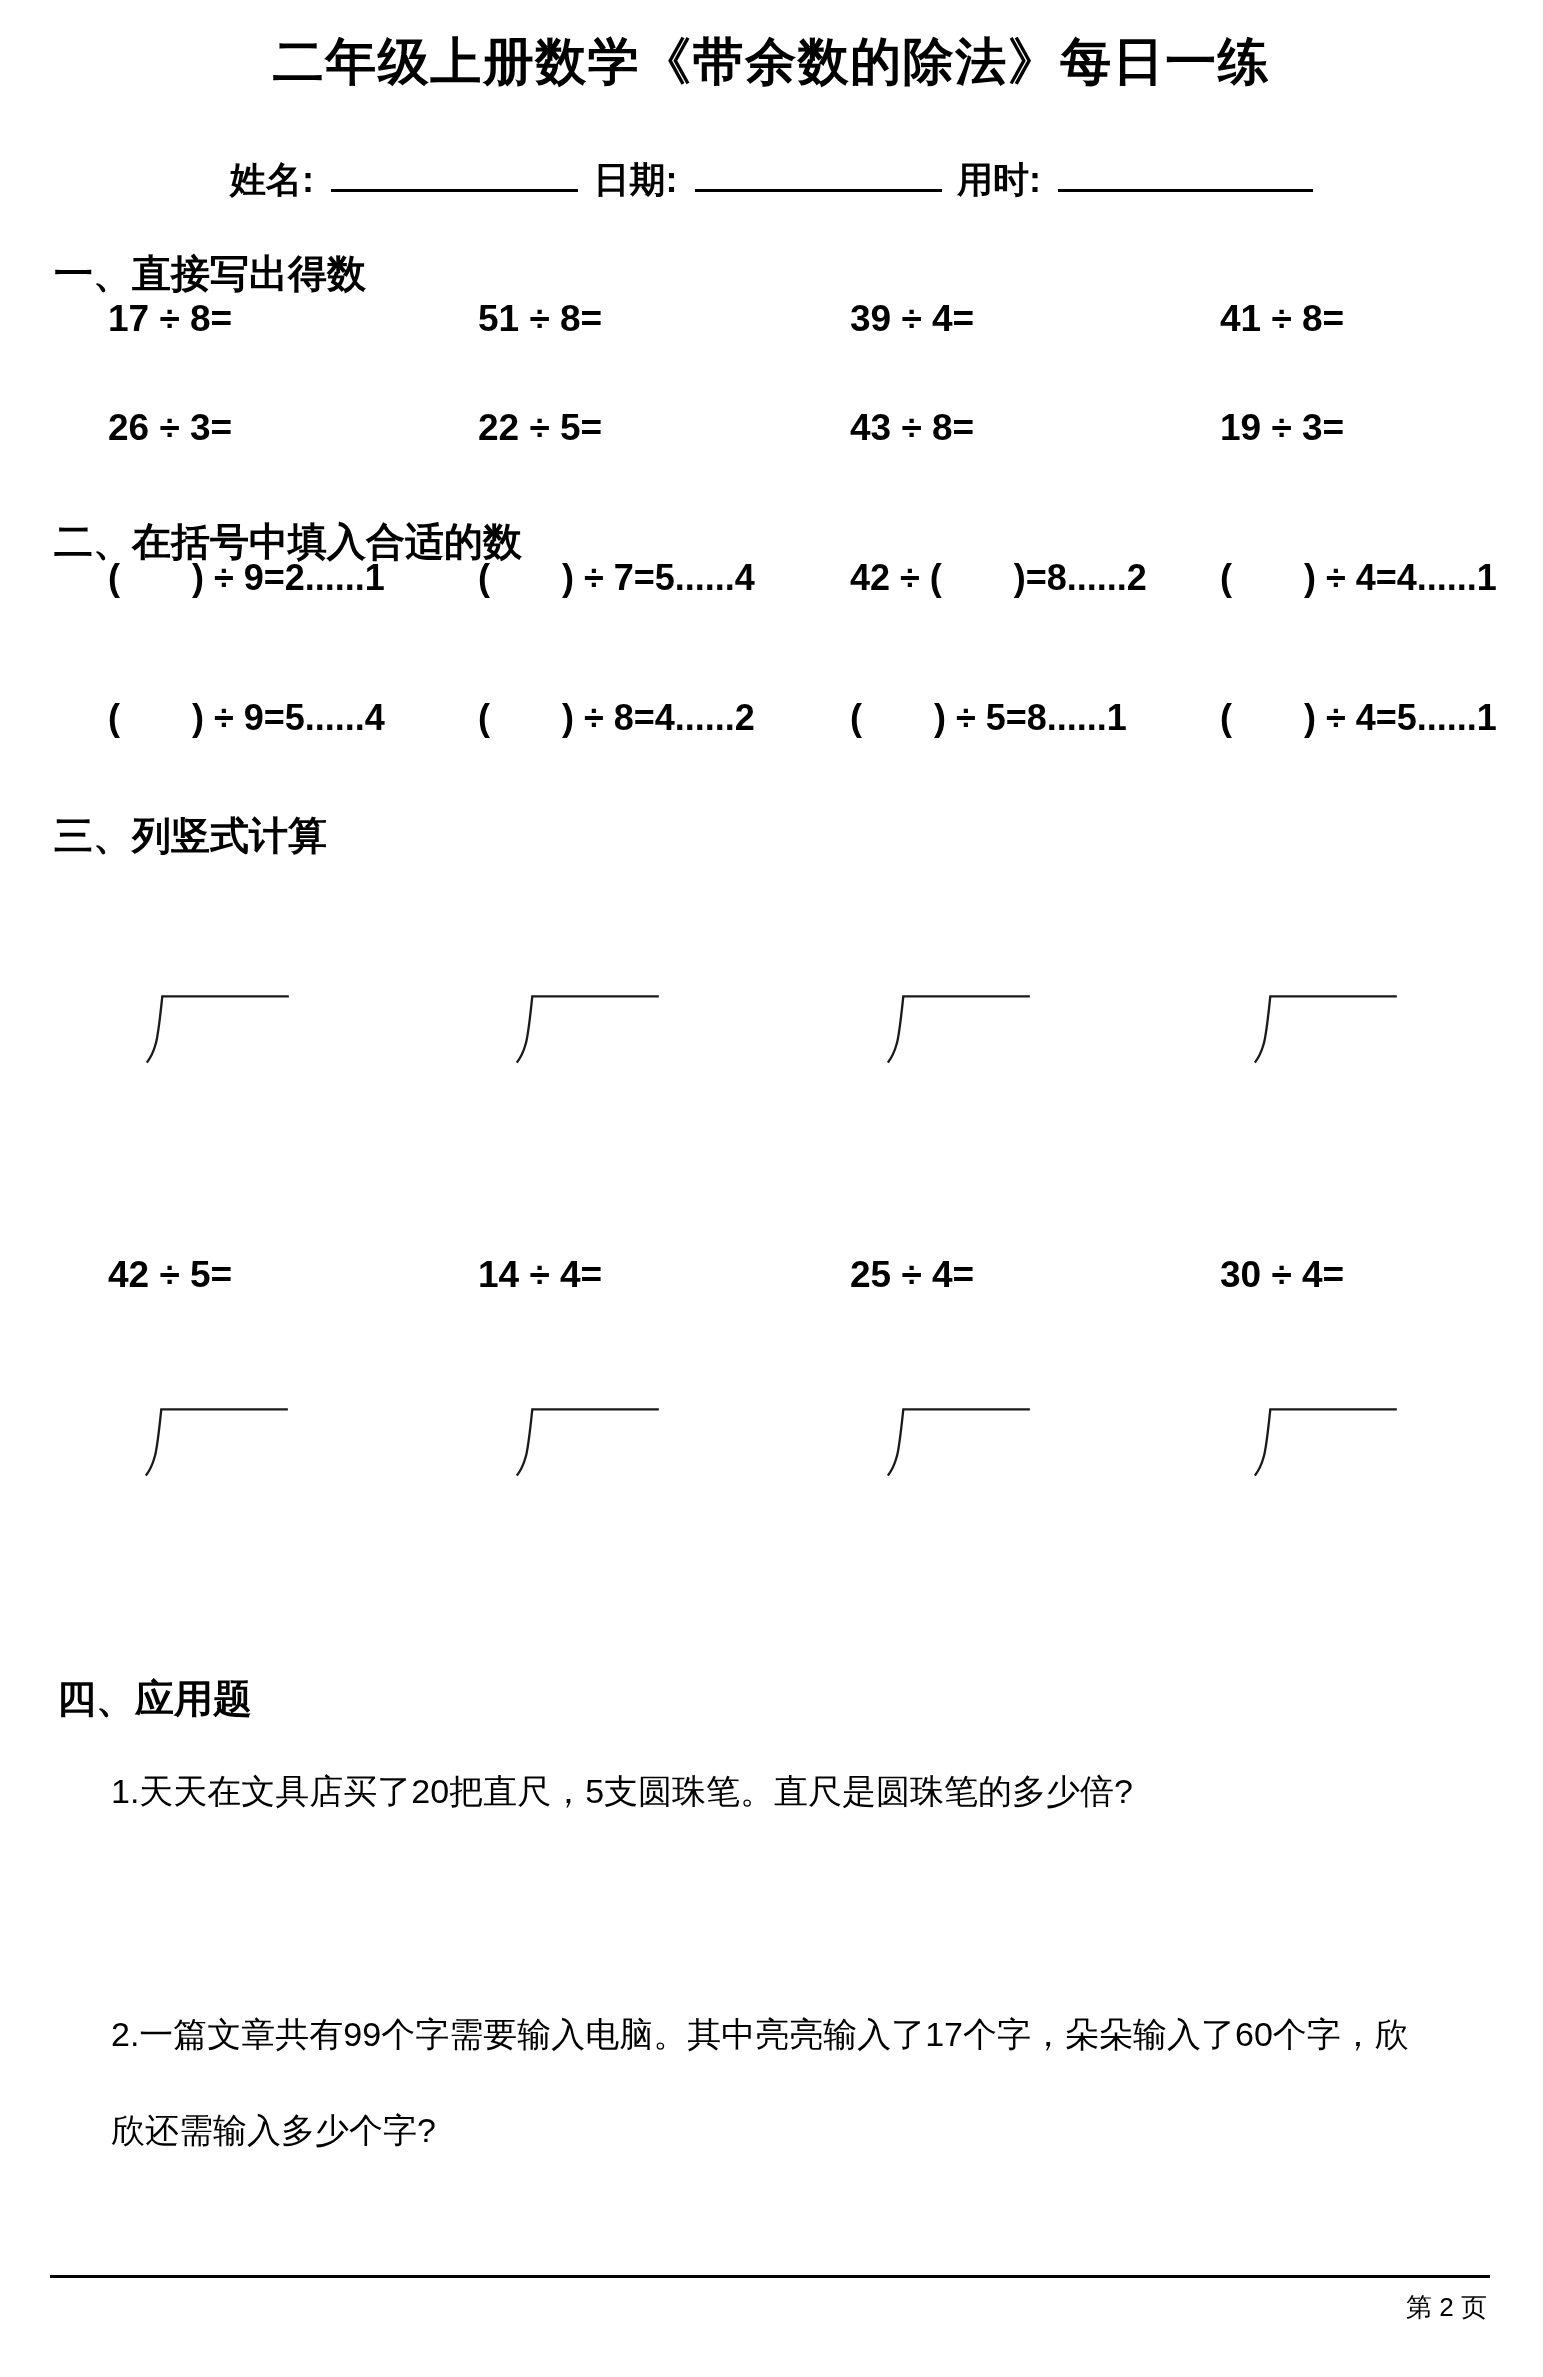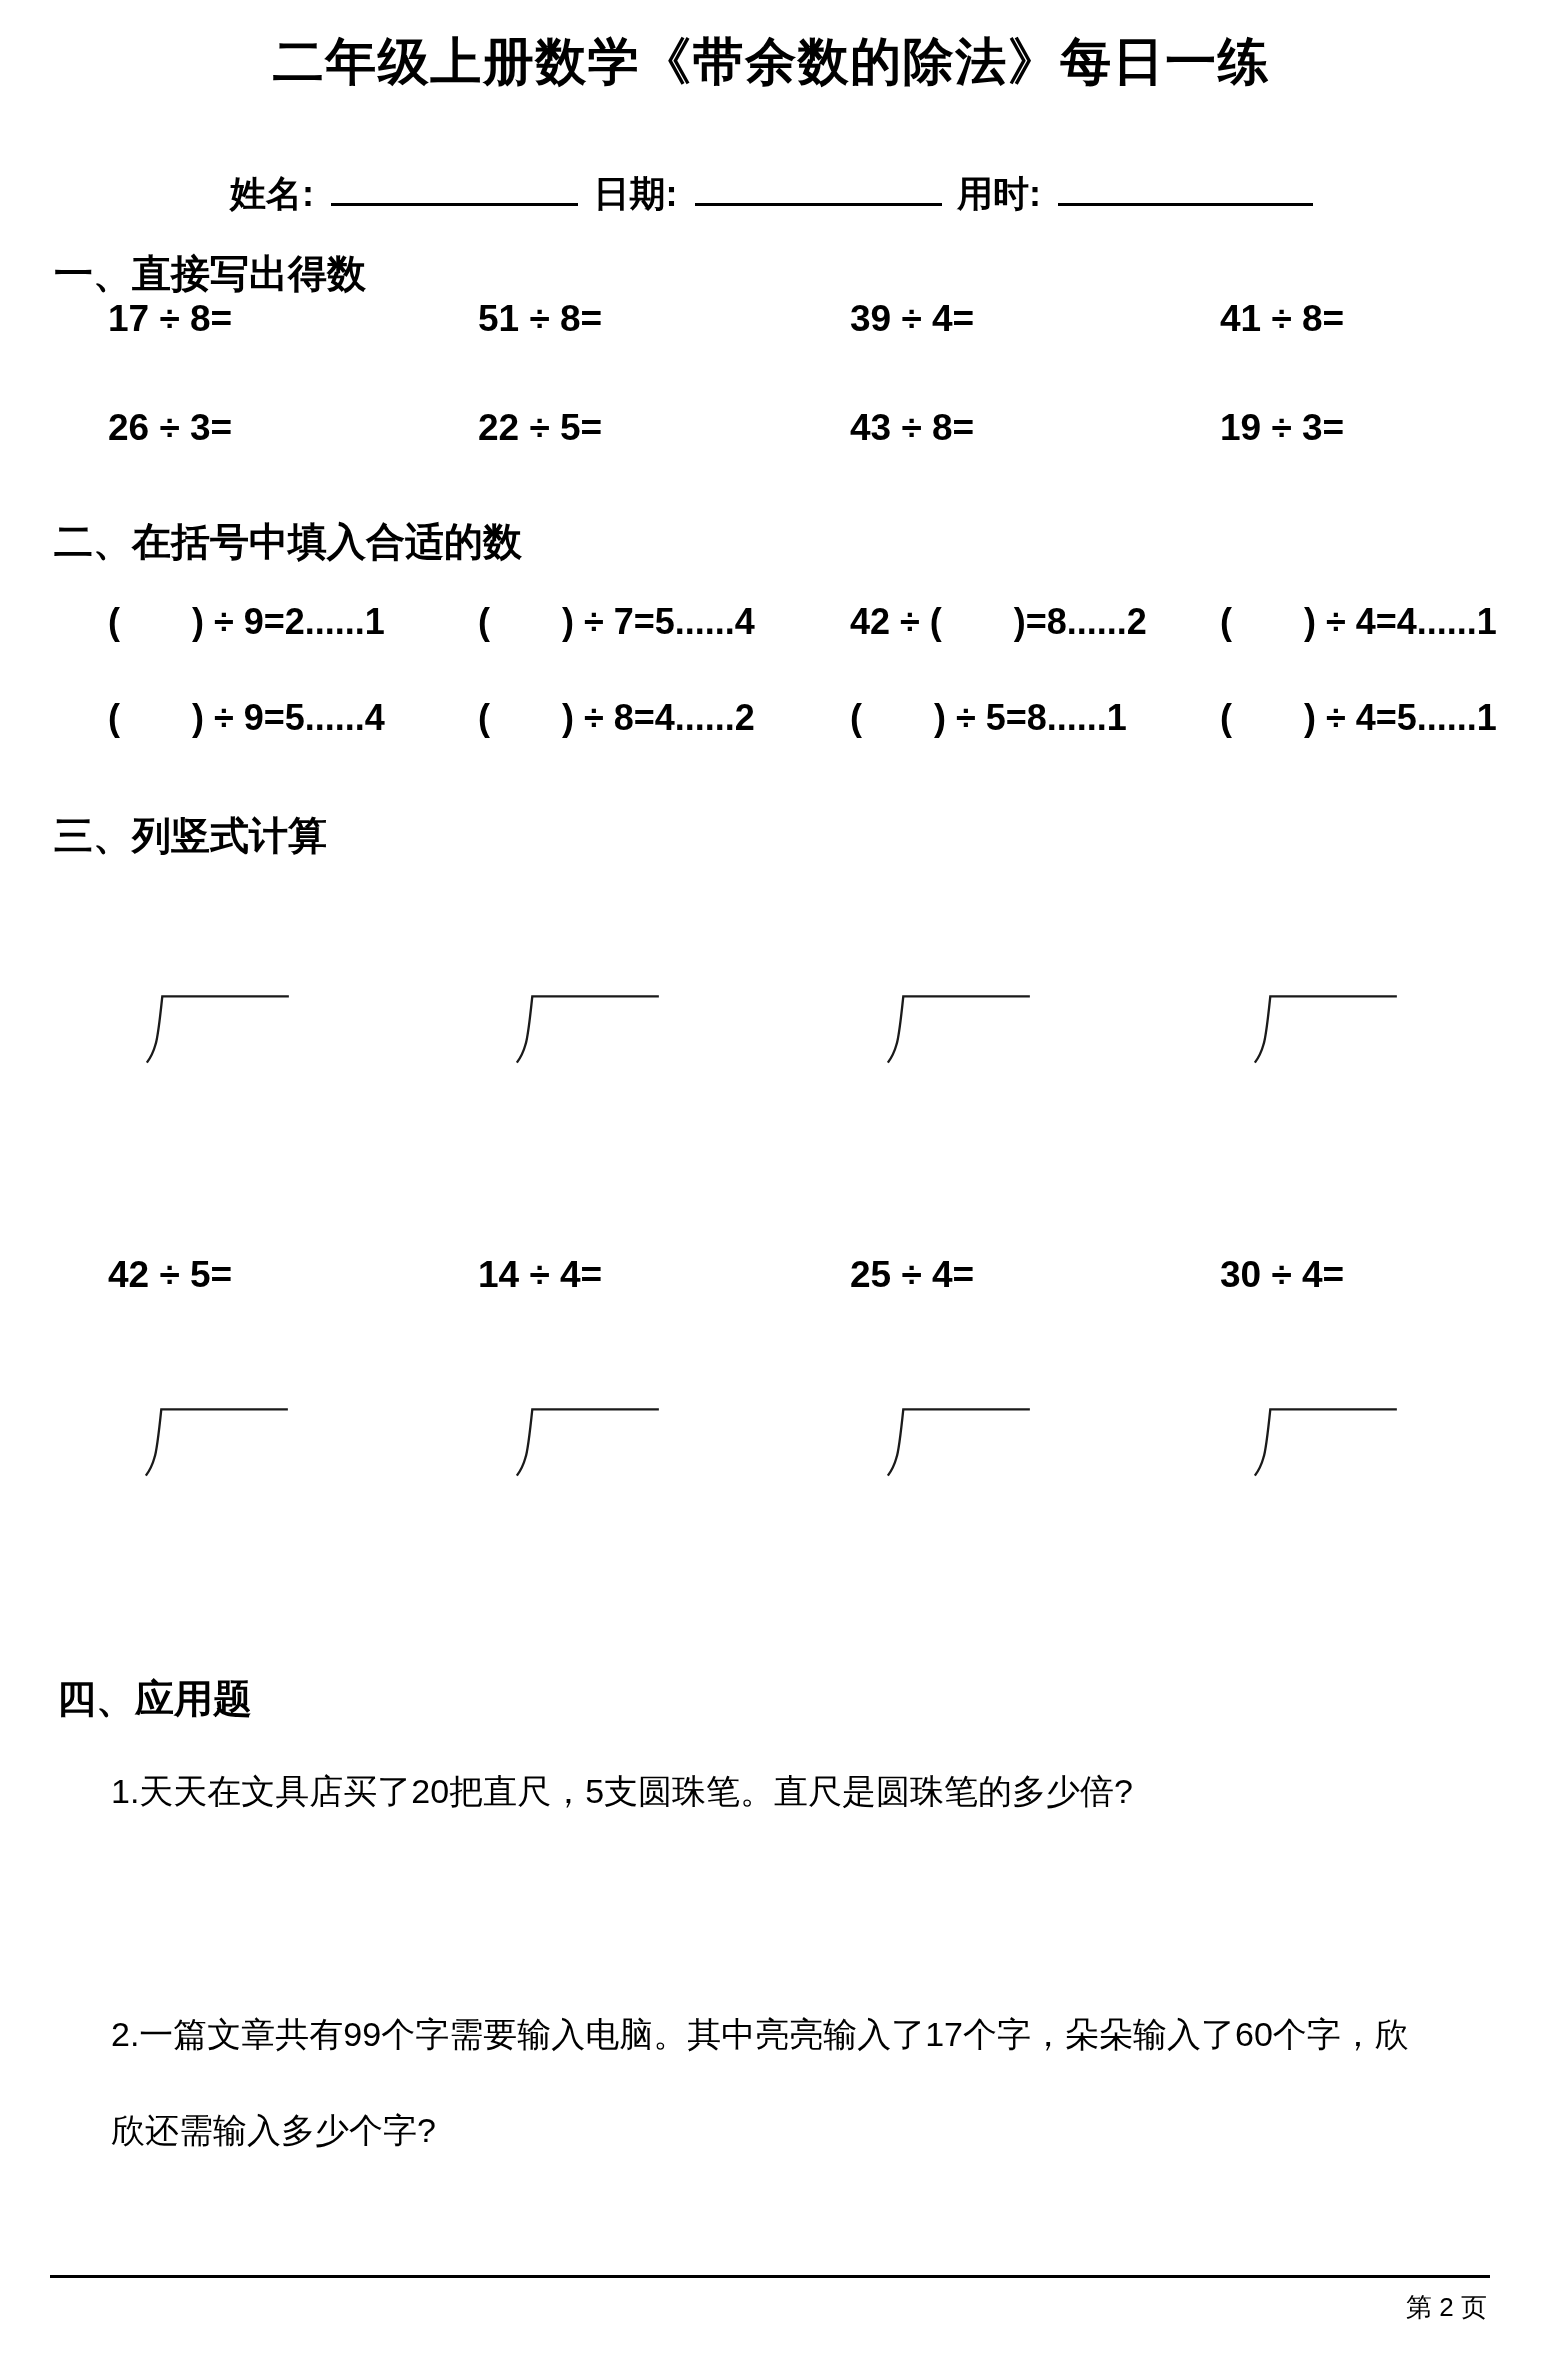--- a/index.html
+++ b/index.html
@@ -11,21 +11,21 @@
     font-family:"Liberation Sans","DejaVu Sans",sans-serif;
     overflow:hidden;
   }
   .abs{position:absolute;white-space:nowrap;}
   .title{
     left:0;right:0;top:28px;
     text-align:center;
     font-size:51px;font-weight:700;letter-spacing:1.5px;
   }
   .meta{
-    left:230px;top:170px;
+    left:230px;top:156px;
     font-size:36px;font-weight:700;
   }
   .blank{
     display:inline-block;
     width:247px;height:31px;
     border-bottom:3.9px solid #000;
     margin:0 15.5px 0 17px;
   }
   .blank.last{width:255px;margin-right:0;}
   .sec-head{
@@ -65,21 +65,21 @@
     <span class="cell c4">41 ÷ 8=</span>
   </div>
   <div class="prow" style="top:407px;">
     <span class="cell c1">26 ÷ 3=</span>
     <span class="cell c2">22 ÷ 5=</span>
     <span class="cell c3">43 ÷ 8=</span>
     <span class="cell c4">19 ÷ 3=</span>
   </div>
 
   <div class="abs sec-head" style="left:54px;top:515px;">二、在括号中填入合适的数</div>
-  <div class="prow s2" style="top:598px;">
+  <div class="prow s2" style="top:554px;">
     <span class="cell c1">(　　) ÷ 9=2......1</span>
     <span class="cell c2">(　　) ÷ 7=5......4</span>
     <span class="cell c3">42 ÷ (　　)=8......2</span>
     <span class="cell c4">(　　) ÷ 4=4......1</span>
   </div>
   <div class="prow s2" style="top:694px;">
     <span class="cell c1">(　　) ÷ 9=5......4</span>
     <span class="cell c2">(　　) ÷ 8=4......2</span>
     <span class="cell c3">(　　) ÷ 5=8......1</span>
     <span class="cell c4">(　　) ÷ 4=5......1</span>

